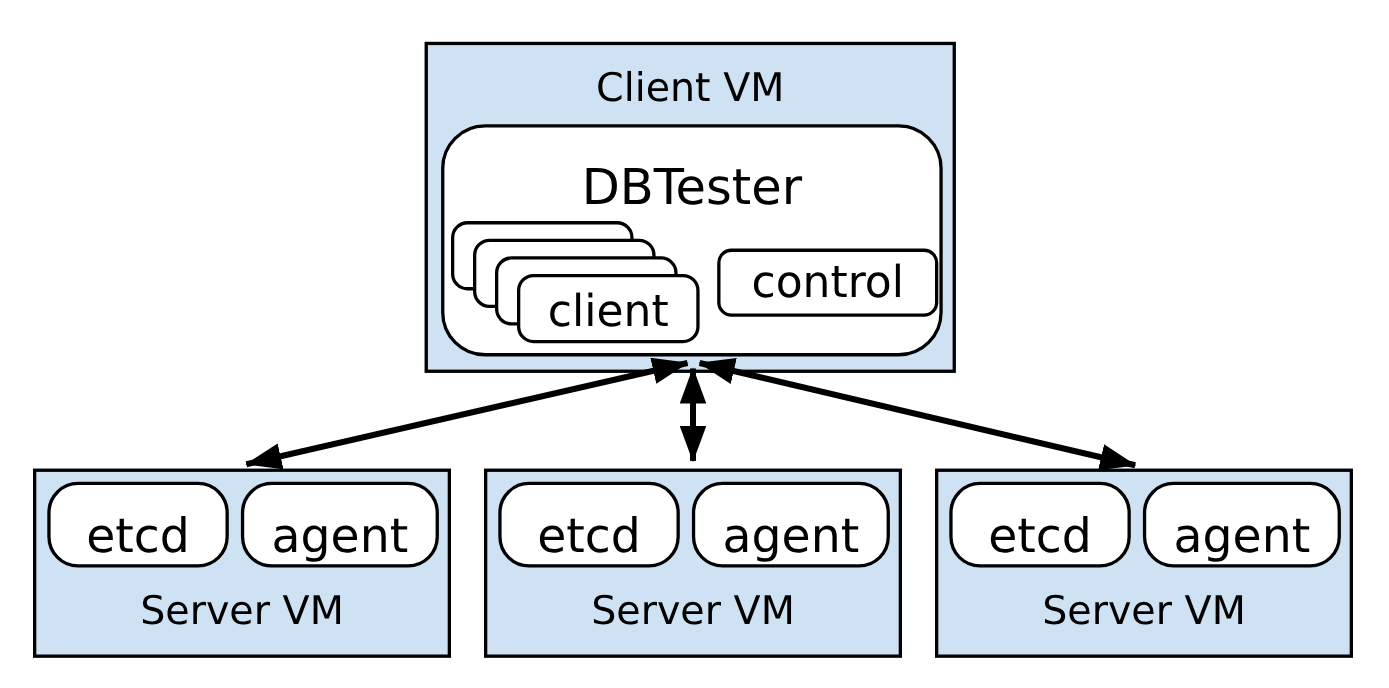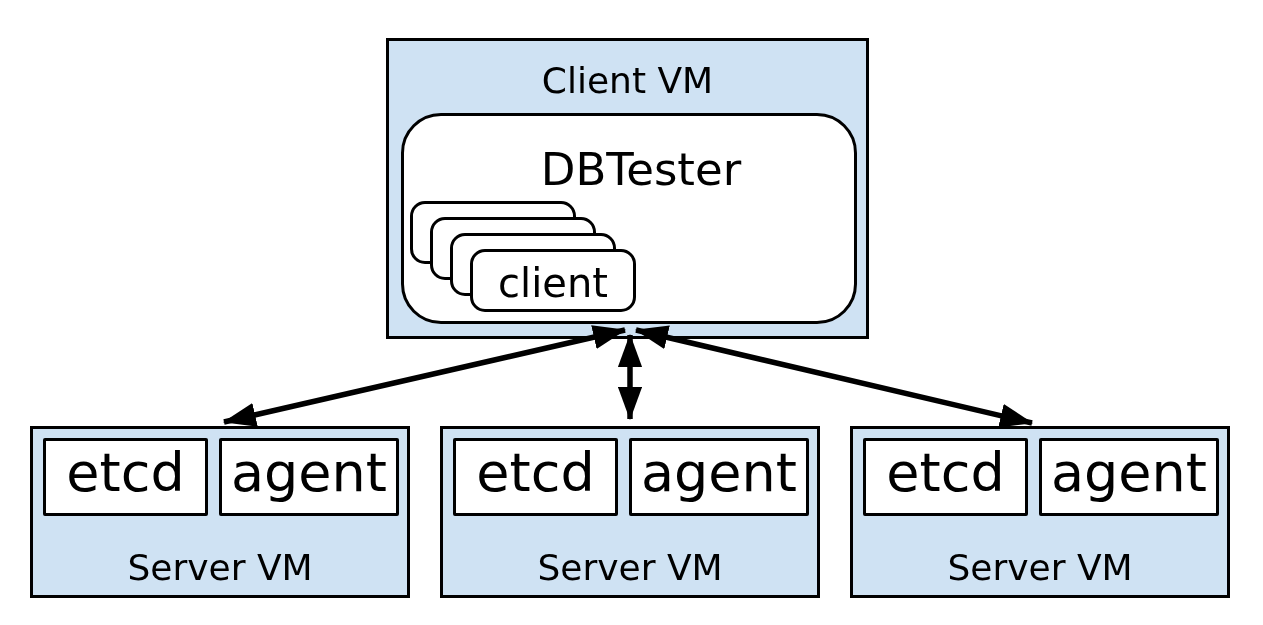--- a/index.html
+++ b/index.html
@@ -26,21 +26,21 @@
     position: absolute; left: 0; top: 18px; width: 100%;
     text-align: center; font-size: 36px; line-height: 44px;
   }
   .dbtester {
     position: absolute; left: 12px; top: 72px; width: 456px; height: 211px;
     background: var(--box-fill, #fff);
     border: 3px solid var(--border, #000);
     border-radius: 40px;
   }
   .dbtester-label {
-    position: absolute; left: 12px; top: 28px; width: 100%;
+    position: absolute; left: 0; top: 28px; width: 100%;
     text-align: center; font-size: 45px; line-height: 52px;
   }
   .client-stack-box {
     position: absolute; width: 166px; height: 63px;
     background: var(--box-fill, #fff);
     border: 3px solid var(--border, #000);
     border-radius: 15px;
     display: flex; align-items: center; justify-content: center; text-align: center;
   }
   .stack-0 { left: 6px;  top: 85px;  }
@@ -63,29 +63,29 @@
     background: var(--vm-fill, #cfe2f3);
     border: 3px solid var(--border, #000);
   }
   .server-1 { left: 30px;  }
   .server-2 { left: 440px; }
   .server-3 { left: 850px; }
   .component-box {
     position: absolute; top: 9px; height: 78px;
     background: var(--box-fill, #fff);
     border: 3px solid var(--border, #000);
-    border-radius: 2px;
-    display: flex; align-items: flex-start; justify-content: center;
-    font-size: 54px;
+    border-radius: 28px;
+    display: flex; align-items: flex-end; justify-content: center;
+    font-size: 43px;
   }
   .etcd-box  { left: 10px;  width: 165px; }
   .agent-box { left: 186px; width: 180px; }
   .server-vm-label {
     position: absolute; left: 0; top: 105px; width: 100%;
-    text-align: center; font-size: 36px; line-height: 44px; margin-top: 12px;
+    text-align: center; font-size: 36px; line-height: 44px;
   }
 
   
   .arrows {
     position: absolute; inset: 0;
     pointer-events: none;
   }
   .arrow-line {
     stroke: var(--arrow, #000);
     stroke-width: 5.5;
@@ -103,20 +103,23 @@
     <div class="dbtester">
       <div class="dbtester-label">DBTester</div>
 
       <div class="client-stack-box stack-0"></div>
       <div class="client-stack-box stack-1"></div>
       <div class="client-stack-box stack-2"></div>
       <div class="client-stack-box stack-3">
         <span class="client-label">client</span>
       </div>
 
+      <div class="control-box">
+        <span>control</span>
+      </div>
     </div>
   </div>
 
   <div class="server-vm server-1">
     <div class="component-box etcd-box">
       <span>etcd</span>
     </div>
     <div class="component-box agent-box">
       <span>agent</span>
     </div>

